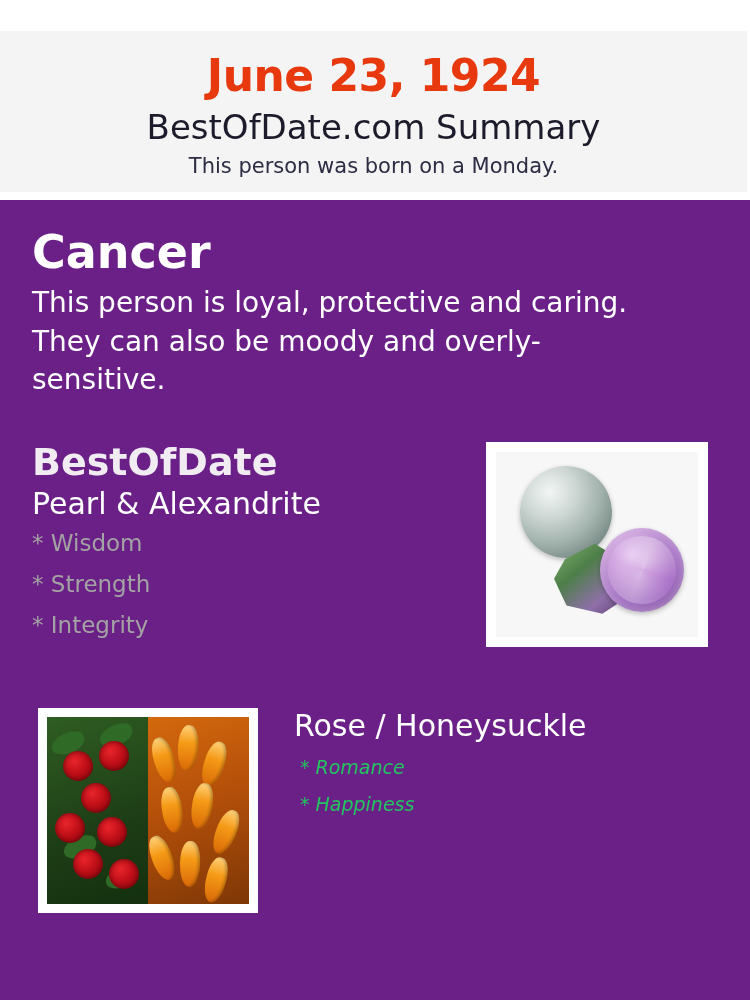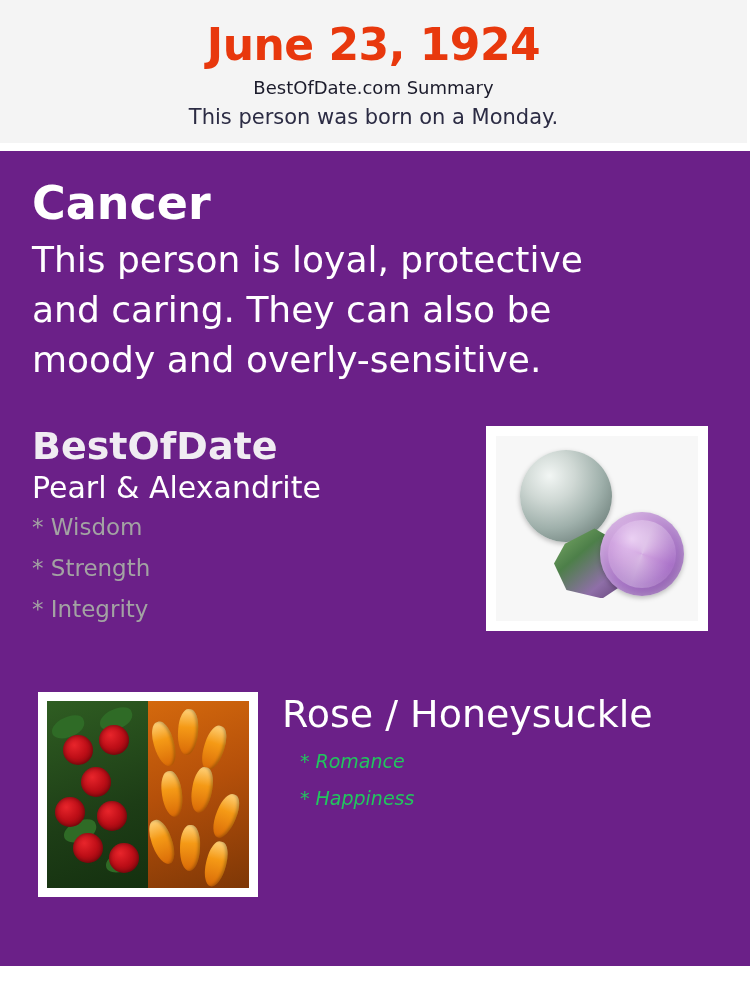--- a/index.html
+++ b/index.html
@@ -18,32 +18,33 @@
     overflow: hidden;
     background: #ffffff;
   }
 
   
   .header {
     background: #f4f4f4;
     width: 747px;
     padding: 22px 0 14px 0;
     text-align: center;
+    margin-top: 31px;
   }
   .header-date {
     color: #e8380d;
     font-size: 44px;
     font-weight: bold;
     line-height: 1.05;
     letter-spacing: -0.5px;
     margin: 0 0 10px 0;
   }
   .header-site {
     color: #1b1b2b;
-    font-size: 18px;
+    font-size: 34px;
     line-height: 1.1;
     margin: 0 0 8px 0;
   }
   .header-sub {
     color: #2c2c44;
     font-size: 21px;
     line-height: 1.1;
     margin: 0;
   }
   .header-rule {
@@ -63,21 +64,21 @@
 
   .sign-name {
     color: #ffffff;
     font-size: 46px;
     font-weight: bold;
     margin: 6px 0 8px 0;
     line-height: 1.05;
   }
   .sign-desc {
     color: #ffffff;
-    font-size: 36px;
+    font-size: 28px;
     line-height: 1.38;
     margin: 0;
     max-width: 620px;
   }
 
   
   .stone-section {
     margin-top: 42px;
     position: relative;
     min-height: 220px;
@@ -223,22 +224,22 @@
   }
   .flower-title {
     color: #f4f0f6;
     font-size: 41px;
     font-weight: bold;
     margin: 8px 0 2px 0;
     line-height: 1.1;
   }
   .flower-name {
     color: #ffffff;
-    font-size: 38px;
-    margin: 0 0 14px 0;
+    font-size: 30px;
+    margin: 0 0 14px 12px;
     line-height: 1.2;
   }
   .flower-trait {
     color: #22c55e;
     font-size: 19px;
     line-height: 1.0;
     margin: 0 0 18px 18px;
     font-style: italic;
   }
 </style>

